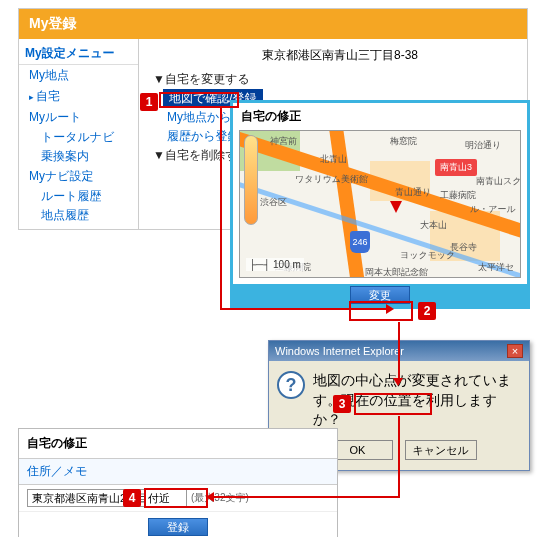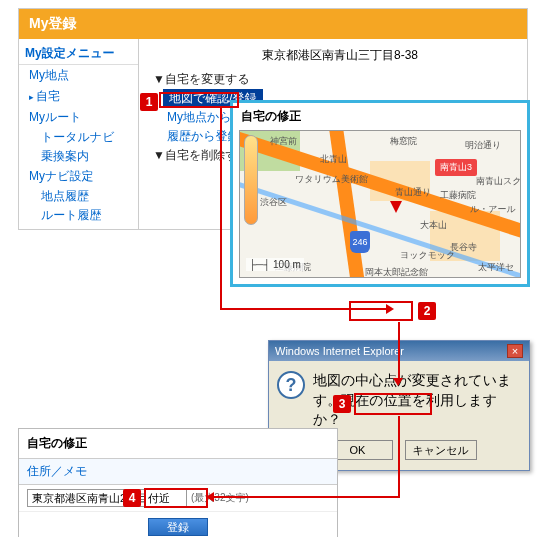--- a/index.html
+++ b/index.html
@@ -73,22 +73,22 @@
   <div class="panel1-header">My登録</div>
   <div class="panel1-body">
     <div class="sidebar">
       <div class="sidebar-title">My設定メニュー</div>
       <div class="sidebar-item">My地点</div>
       <div class="sidebar-item bullet">自宅</div>
       <div class="sidebar-item">Myルート</div>
       <div class="sidebar-sub">トータルナビ</div>
       <div class="sidebar-sub">乗換案内</div>
       <div class="sidebar-item">Myナビ設定</div>
+      <div class="sidebar-sub">ルート履歴</div>
       <div class="sidebar-sub">地点履歴</div>
-      <div class="sidebar-sub">ルート履歴</div>
     </div>
     <div class="main1">
       <div class="addr">東京都港区南青山三丁目8-38</div>
       <div class="opt">▼自宅を変更する</div>
       <div style="padding-left:14px;">
         <div class="opt selected">地図で確認/登録</div><br>
         <div class="opt" style="display:inline-block;color:#0066cc;">My地点から登録</div><br>
         <div class="opt" style="display:inline-block;color:#0066cc;">履歴から登録</div>
       </div>
       <div class="opt">▼自宅を削除する</div>
@@ -127,20 +127,23 @@
     <div class="map-label" style="left:236px;top:44px;">南青山スクエア</div>
     <div class="map-label" style="left:238px;top:130px;">太平洋セ</div>
     <div class="map-label" style="left:180px;top:88px;">大本山</div>
     <div class="map-label" style="left:35px;top:130px;">工藤病院</div>
     <div class="map-label" style="left:125px;top:135px;">岡本太郎記念館</div>
     <div class="map-label" style="left:55px;top:42px;">ワタリウム美術館</div>
     <div class="map-label" style="left:160px;top:118px;">ヨックモック</div>
     <div class="map-label" style="left:230px;top:72px;">ル・アール</div>
     <div class="map-scale">├─┤ <span>100 m</span></div>
   </div>
+  <div class="panel2-bottom">
+    <div class="btn-change">変更</div>
+  </div>
 </div>
 
 <div class="redbox" style="left:349px; top:301px; width:64px; height:20px;"></div>
 <div class="callout" style="left:418px; top:302px;">2</div>
 
 <div class="arrow" style="left:398px; top:322px; width:2px; height:56px;"></div>
 <div class="arrowhead" style="left:393px; top:378px; border-top:8px solid #d90000; border-left:5px solid transparent; border-right:5px solid transparent;"></div>
 
 <div class="dialog">
   <div class="dialog-title">

